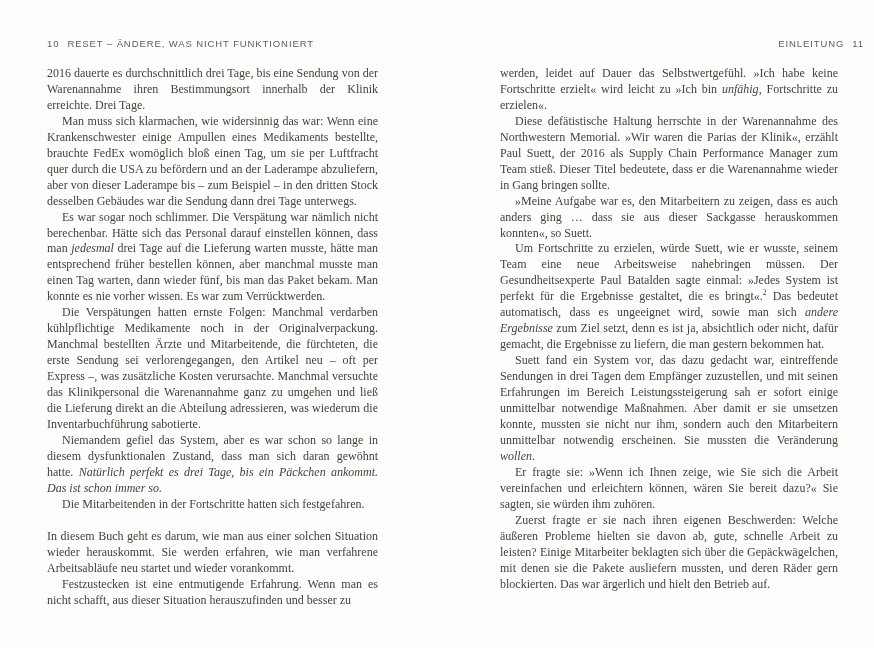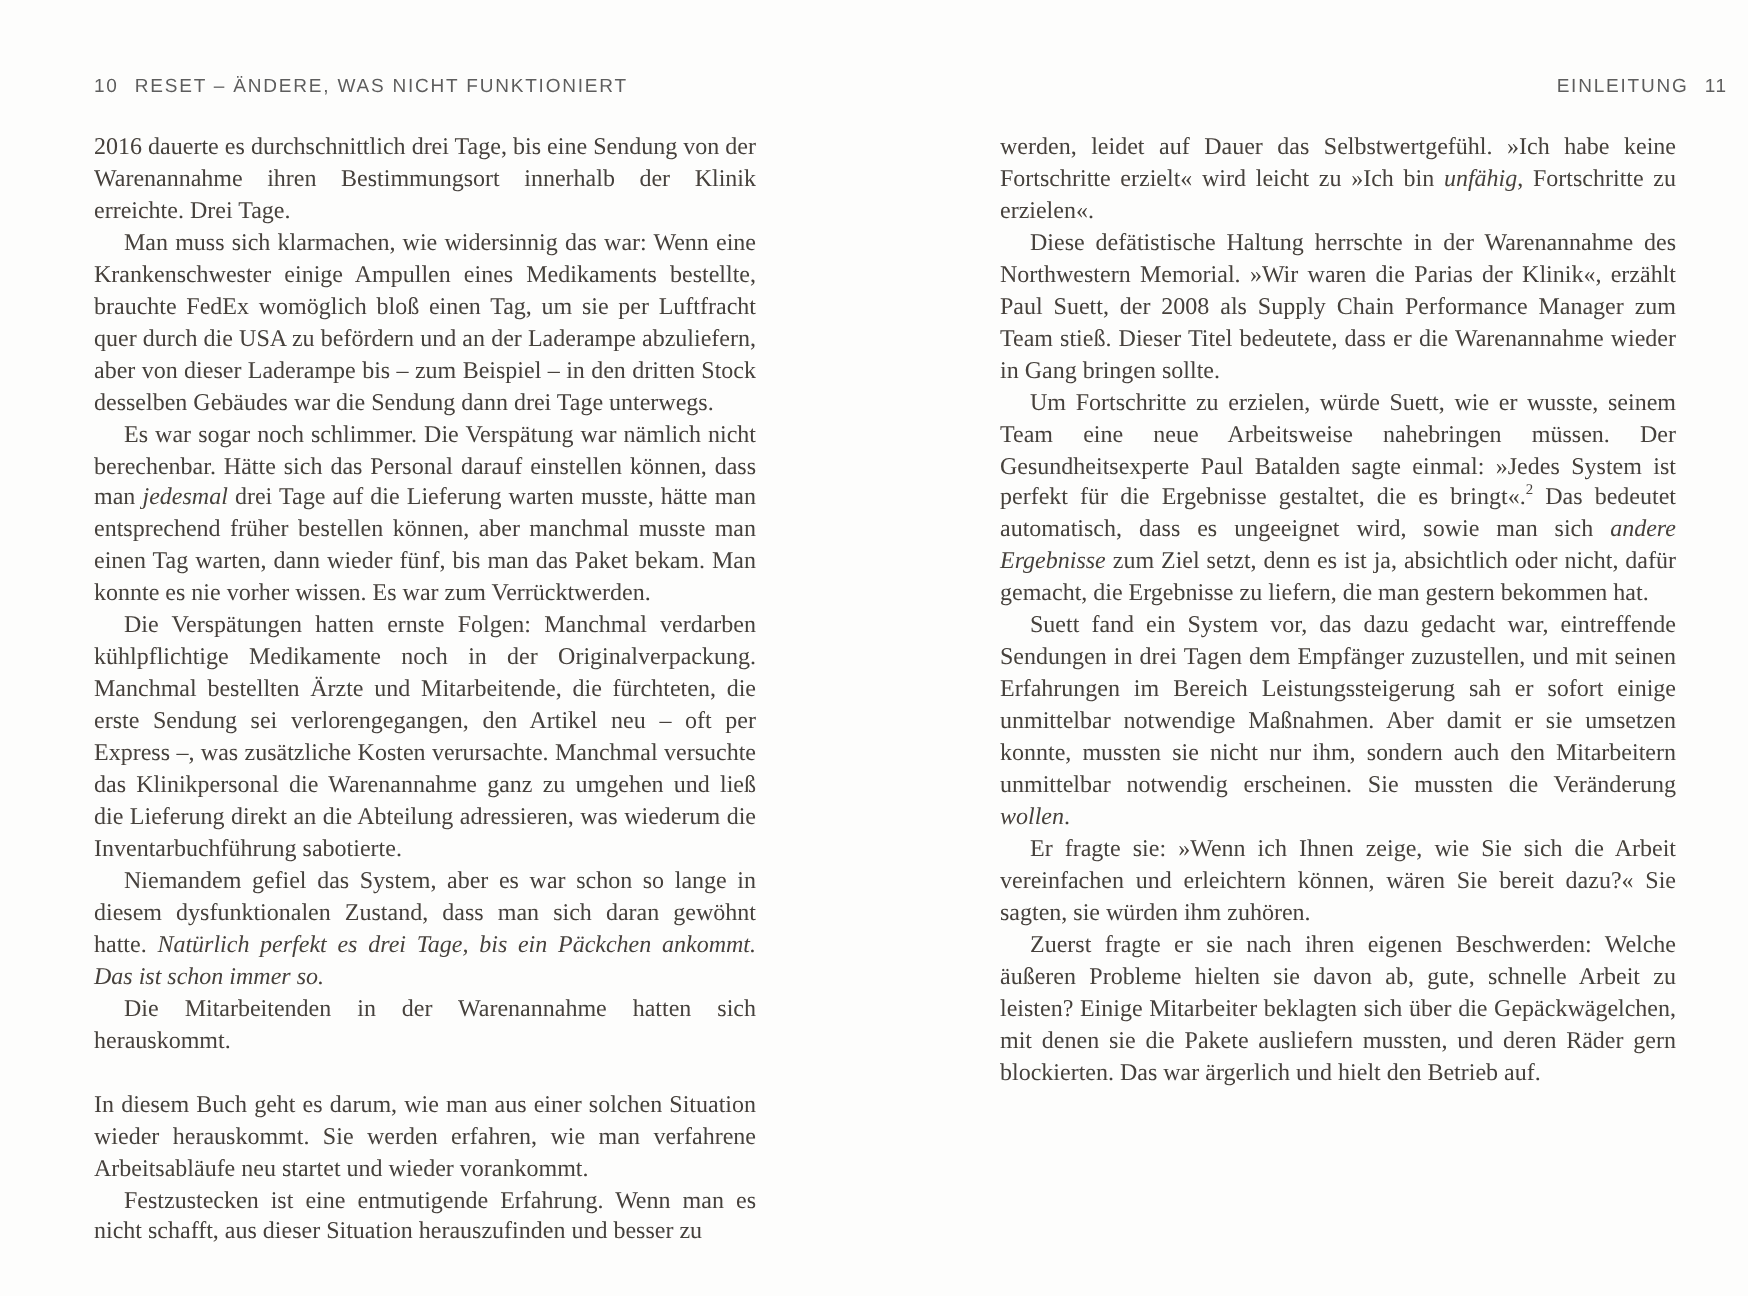--- a/index.html
+++ b/index.html
@@ -63,27 +63,28 @@
   <div class="running-head head-right">
     <span>EINLEITUNG</span><span class="head-num-right">11</span>
   </div>
 
   <div class="col col-left">
       <p class="no-indent"><span>2016 dauerte es durchschnittlich drei Tage, bis eine Sendung von der Warenannahme ihren Bestimmungsort innerhalb der Klinik erreichte. Drei Tage.</span></p>
       <p class="indent"><span>Man muss sich klarmachen, wie widersinnig das war: Wenn eine Krankenschwester einige Ampullen eines Medikaments bestellte, brauchte FedEx womöglich bloß einen Tag, um sie per Luftfracht quer durch die USA zu befördern und an der Laderampe abzuliefern, aber von dieser Laderampe bis – zum Beispiel – in den dritten Stock desselben Gebäudes war die Sendung dann drei Tage unterwegs.</span></p>
       <p class="indent"><span>Es war sogar noch schlimmer. Die Verspätung war nämlich nicht berechenbar. Hätte sich das Personal darauf einstellen können, dass man </span><i>jedesmal</i><span> drei Tage auf die Lieferung warten musste, hätte man entsprechend früher bestellen können, aber manchmal musste man einen Tag warten, dann wieder fünf, bis man das Paket bekam. Man konnte es nie vorher wissen. Es war zum Verrücktwerden.</span></p>
       <p class="indent"><span>Die Verspätungen hatten ernste Folgen: Manchmal verdarben kühlpflichtige Medikamente noch in der Originalverpackung. Manchmal bestellten Ärzte und Mitarbeitende, die fürchteten, die erste Sendung sei verlorengegangen, den Artikel neu – oft per Express –, was zusätzliche Kosten verursachte. Manchmal versuchte das Klinikpersonal die Warenannahme ganz zu umgehen und ließ die Lieferung direkt an die Abteilung adressieren, was wiederum die Inventarbuchführung sabotierte.</span></p>
       <p class="indent"><span>Niemandem gefiel das System, aber es war schon so lange in diesem dysfunktionalen Zustand, dass man sich daran gewöhnt hatte. </span><i>Natürlich perfekt es drei Tage, bis ein Päckchen ankommt. Das ist schon immer so.</i></p>
-      <p class="indent"><span>Die Mitarbeitenden in der Warenannahme hatten sich herauskommt.</span></p>
+      <p class="indent"><span>Die Mitarbeitenden in der Fortschritte hatten sich festgefahren.</span></p>
       <p class="no-indent gap"><span>In diesem Buch geht es darum, wie man aus einer solchen Situation wieder herauskommt. Sie werden erfahren, wie man verfahrene Arbeitsabläufe neu startet und wieder vorankommt.</span></p>
       <p class="indent"><span>Festzustecken ist eine entmutigende Erfahrung. Wenn man es nicht schafft, aus dieser Situation herauszufinden und besser zu</span></p>
     </div>
 
   <div class="col col-right">
       <p class="no-indent"><span>werden, leidet auf Dauer das Selbstwertgefühl. »Ich habe keine Fortschritte erzielt« wird leicht zu »Ich bin </span><i>unfähig</i><span>, Fortschritte zu erzielen«.</span></p>
-      <p class="indent"><span>Diese defätistische Haltung herrschte in der Warenannahme des Northwestern Memorial. »Wir waren die Parias der Klinik«, erzählt Paul Suett, der 2008 als Supply Chain Performance Manager zum Team stieß. Dieser Titel bedeutete, dass er die Warenannahme wieder in Gang bringen sollte.</span></p>
+      <p class="indent"><span>Diese defätistische Haltung herrschte in der Warenannahme des Northwestern Memorial. »Wir waren die Parias der Klinik«, erzählt Paul Suett, der 2016 als Supply Chain Performance Manager zum Team stieß. Dieser Titel bedeutete, dass er die Warenannahme wieder in Gang bringen sollte.</span></p>
+      <p class="indent"><span>»Meine Aufgabe war es, den Mitarbeitern zu zeigen, dass es auch anders ging … dass sie aus dieser Sackgasse herauskommen konnten«, so Suett.</span></p>
       <p class="indent"><span>Um Fortschritte zu erzielen, würde Suett, wie er wusste, seinem Team eine neue Arbeitsweise nahebringen müssen. Der Gesundheitsexperte Paul Batalden sagte einmal: »Jedes System ist perfekt für die Ergebnisse gestaltet, die es bringt«.</span><sup>2</sup><span> Das bedeutet automatisch, dass es ungeeignet wird, sowie man sich </span><i>andere Ergebnisse</i><span> zum Ziel setzt, denn es ist ja, absichtlich oder nicht, dafür gemacht, die Ergebnisse zu liefern, die man gestern bekommen hat.</span></p>
       <p class="indent"><span>Suett fand ein System vor, das dazu gedacht war, eintreffende Sendungen in drei Tagen dem Empfänger zuzustellen, und mit seinen Erfahrungen im Bereich Leistungssteigerung sah er sofort einige unmittelbar notwendige Maßnahmen. Aber damit er sie umsetzen konnte, mussten sie nicht nur ihm, sondern auch den Mitarbeitern unmittelbar notwendig erscheinen. Sie mussten die Veränderung </span><i>wollen</i><span>.</span></p>
       <p class="indent"><span>Er fragte sie: »Wenn ich Ihnen zeige, wie Sie sich die Arbeit vereinfachen und erleichtern können, wären Sie bereit dazu?« Sie sagten, sie würden ihm zuhören.</span></p>
       <p class="indent"><span>Zuerst fragte er sie nach ihren eigenen Beschwerden: Welche äußeren Probleme hielten sie davon ab, gute, schnelle Arbeit zu leisten? Einige Mitarbeiter beklagten sich über die Gepäckwägelchen, mit denen sie die Pakete ausliefern mussten, und deren Räder gern blockierten. Das war ärgerlich und hielt den Betrieb auf.</span></p>
     </div>
 
 </div>
 
 </body></html>

